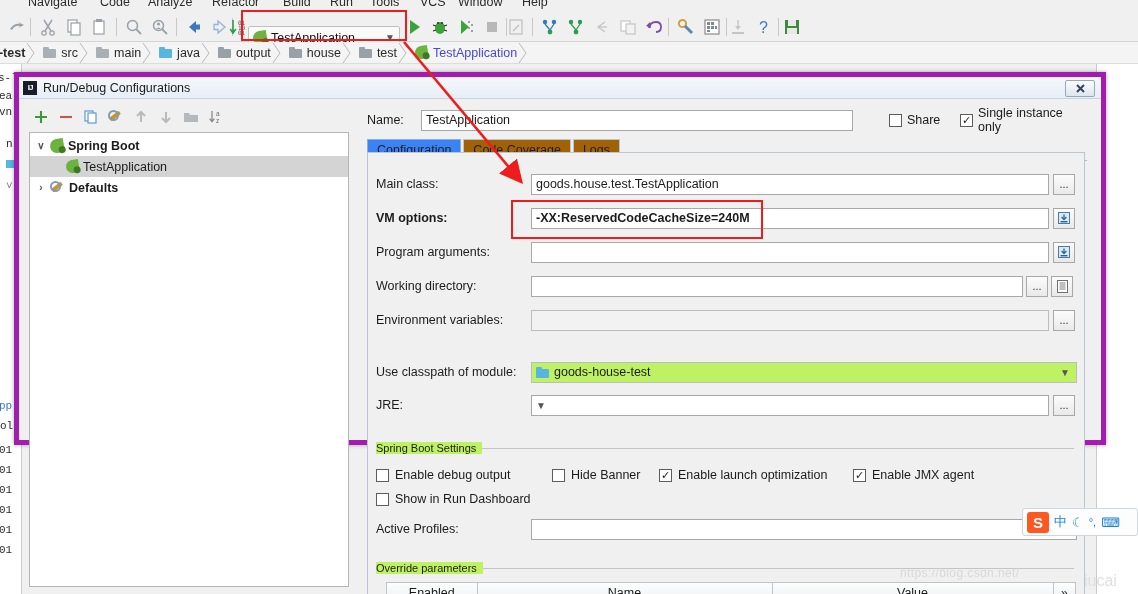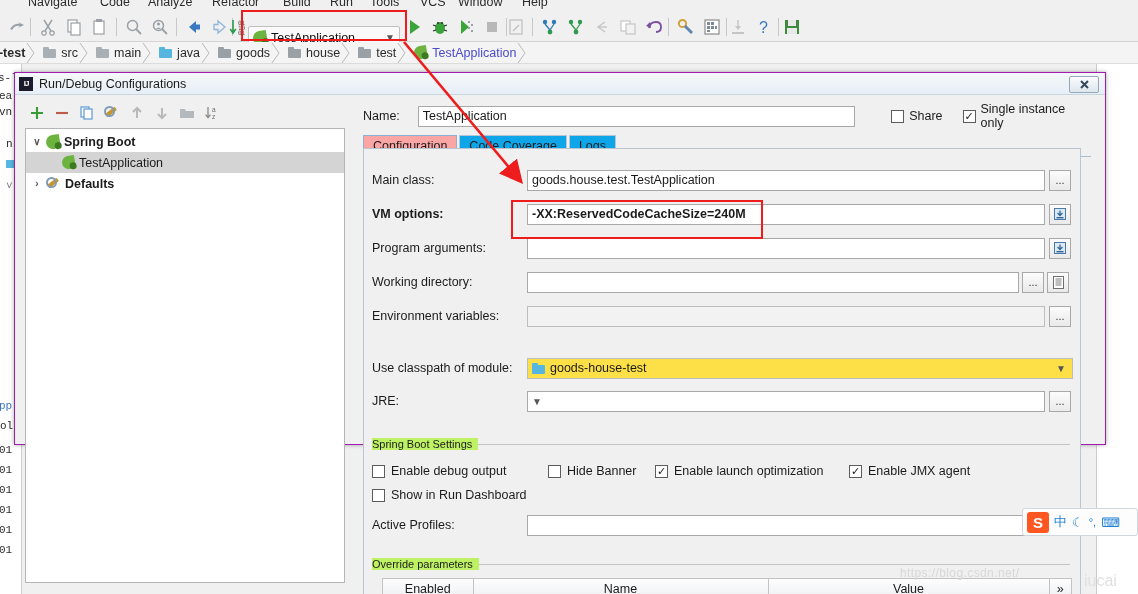--- a/index.html
+++ b/index.html
@@ -78,21 +78,21 @@
   .bg-text { position:absolute; font-family:"Liberation Mono", monospace; font-size:11px; color:#2b2b2b; white-space:pre; }
 
   .bg-left-panel { position:absolute; left:0; top:64px; width:22px; height:530px; background:#ffffff; border-right:1px solid #ccc;}
   .bg-right-panel { position:absolute; left:1096px; top:64px; width:42px; height:530px; background:#ffffff; border-left:1px solid #ccc;}
   .bg-strip { position:absolute; background:#f2f2f2; }
 
   
   #dialog {
     position:absolute; left:14px; top:72px; width:1092px; height:373px;
     background:#f0f0f0;
-    border:1px solid #a21caf;
+    border:5px solid #a21caf;
     box-shadow:0 0 4px rgba(0,0,0,.35);
   }
   .dlg-titlebar {
     height:22px; background:linear-gradient(#f5f8fb,#e6eef6);
     border-bottom:1px solid #c8d6e2;
     display:flex; align-items:center; padding:0 4px; gap:6px;
   }
   .ij-logo {
     width:14px; height:14px; background:#1b1b2b; color:#fff; font-size:8px; font-weight:bold;
     display:flex; align-items:center; justify-content:center; letter-spacing:-1px;
@@ -138,39 +138,39 @@
   .fakefield { display:flex; align-items:center; }
   .fakefield.disabled { background:#f2f2f2; border-color:#bdbdbd; }
 
   .checkbox { width:13px; height:13px; border:1px solid #5c5c5c; background:#fff;
               display:inline-flex; align-items:center; justify-content:center;
               font-size:11px; line-height:1; color:#1b1b1b; }
 
   .tabs { display:flex; align-items:flex-end; margin-top:6px; height:21px;
           border-bottom:1px solid #a8bdd0; }
   .tab { height:21px; padding:0 9px; font-size:12.5px; display:flex; align-items:center;
-         border:1px solid #b9c6d2; border-bottom:none; background:#0ea5e9; margin-right:2px; }
-  .tab.active { background:#fca5a5; border-color:#8ab0d4; }
+         border:1px solid #b9c6d2; border-bottom:none; background:#a16207; margin-right:2px; }
+  .tab.active { background:#3b82f6; border-color:#8ab0d4; }
 
   .panelbox {
     position:absolute; left:8px; top:52px; width:718px; height:456px;
     border:1px solid #b9c6d2; background:#f0f0f0;
   }
 
   .btn-sq {
     width:22px; height:21px; border:1px solid #a8a8a8; background:linear-gradient(#fcfcfc,#e9e9e9);
     display:flex; align-items:center; justify-content:center; font-size:11px; color:#333;
   }
   .btn-sq.icon-insert { color:#3b6ea5; font-size:12px; }
 
   .combo {
     height:21px; border:1px solid #a8a8a8; background:#fff; display:flex; align-items:center;
     padding:0 2px 0 4px; font-size:12.5px; justify-content:space-between;
   }
-  .combo.disabled { background:#fde047; border-color:#bdbdbd; }
+  .combo.disabled { background:#bef264; border-color:#bdbdbd; }
   .combo .chev { color:#555; font-size:10px; padding-right:4px; }
   .dim { color:#777; }
 
   .group-title { font-size:11px; color:#1b1b1b; background:#bef264; padding-right:6px; }
   .group-line { flex:1; height:1px; background:#c4c4c4; }
 
   .cbrow { display:flex; align-items:center; gap:6px; }
 
   table.params { border-collapse:collapse; width:100%; font-size:12.5px; }
   table.params th {
@@ -424,21 +424,21 @@
     </div>
     <div class="crumb">
       <span class="folder-ico blue"></span>
       <span>java</span>
       <svg class="arrow" viewBox="0 0 10 22">
           <path d="M1 1 L8 11 L1 21" stroke="#b9b9b9" fill="none"></path>
         </svg>
     </div>
     <div class="crumb">
       <span class="folder-ico pkg"></span>
-      <span>goods</span>
+      <span>output</span>
       <svg class="arrow" viewBox="0 0 10 22">
           <path d="M1 1 L8 11 L1 21" stroke="#b9b9b9" fill="none"></path>
         </svg>
     </div>
     <div class="crumb">
       <span class="folder-ico pkg"></span>
       <span>house</span>
       <svg class="arrow" viewBox="0 0 10 22">
           <path d="M1 1 L8 11 L1 21" stroke="#b9b9b9" fill="none"></path>
         </svg>

